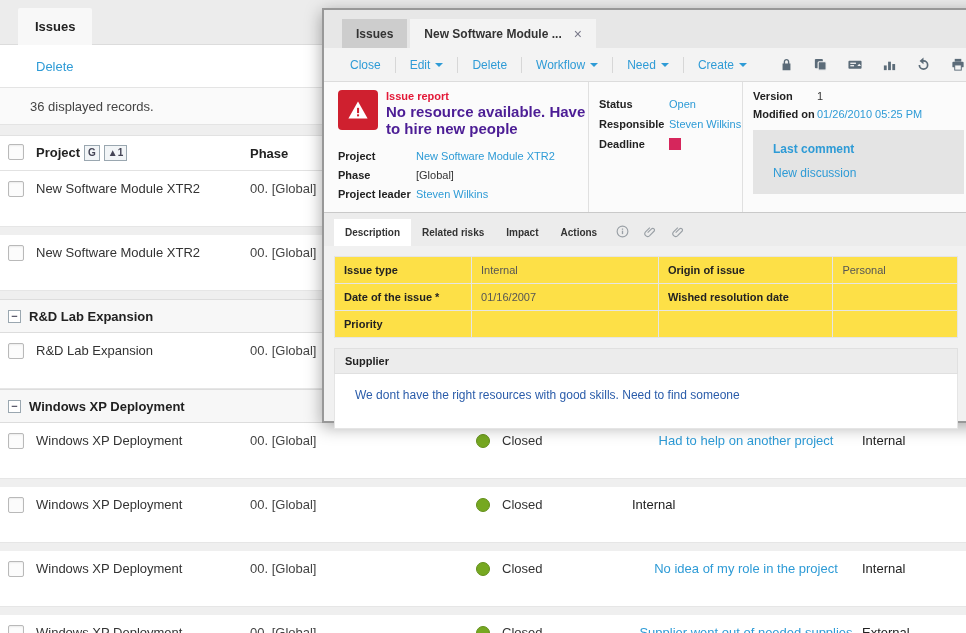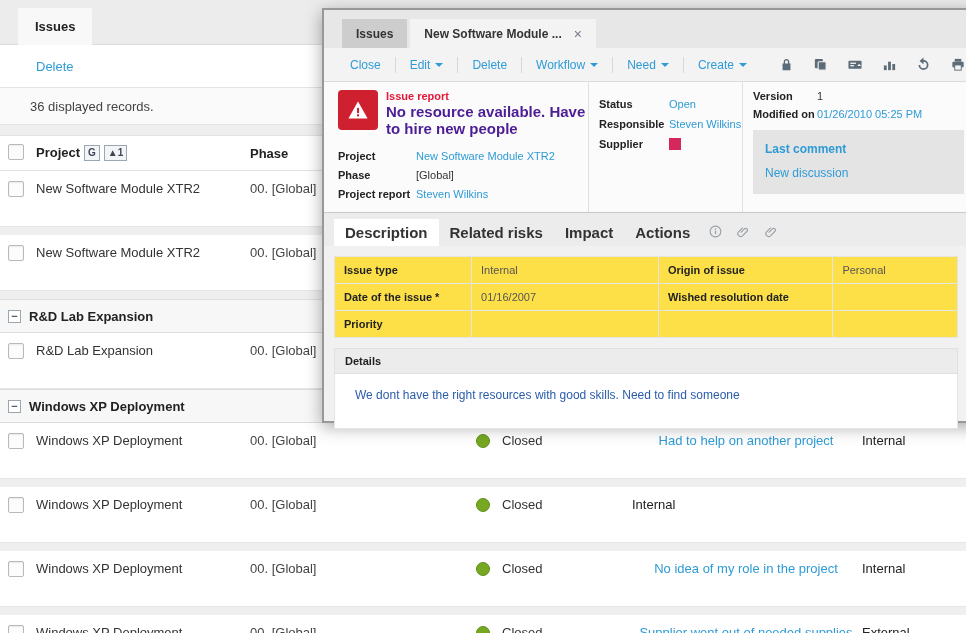--- a/index.html
+++ b/index.html
@@ -73,27 +73,27 @@
     display:flex; align-items:center; justify-content:center; }
   .kicker { color:#e31837; font-weight:bold; font-size:11px; }
   .m-title { font-weight:bold; font-size:15px; color:#4c1d95; line-height:1.15; width:200px; margin-top:1px; }
   .frow { display:flex; font-size:11px; margin-top:7px; align-items:center; }
   .frow .flabel { width:78px; font-weight:bold; color:#222; flex:0 0 78px; }
   .m-col-b .frow { margin-top:8px; margin-bottom:7px; }
   .m-col-b .flabel { width:70px; flex:0 0 70px; }
   .m-col-c .flabel { width:64px; flex:0 0 64px; }
   .m-col-c .frow { margin-top:0; margin-bottom:6px; }
   .deadline-sq { width:12px; height:12px; background:#d6265c; display:inline-block; }
-  .links-box { background:#e4e4e4; margin:10px 16px 0 0; padding:12px 12px 14px; font-size:12px; }
+  .links-box { background:#e4e4e4; margin:10px 16px 0 0; padding:12px 20px 14px; font-size:12px; }
   .links-box a { display:block; }
   .links-box .bold-link { font-weight:bold; margin-bottom:10px; }
 
   .m-tabs2 { height:34px; border-top:1px solid #c9c9c9; background:#ececec;
     display:flex; align-items:flex-end; padding-left:10px; }
-  .d-tab { height:27px; padding:0 11px; font-size:15px; font-weight:bold; color:#333;
+  .d-tab { height:27px; padding:0 11px; font-size:10px; font-weight:bold; color:#333;
     display:flex; align-items:center; }
   .d-tab.active { background:#fff; }
   .d-icons { display:flex; gap:15px; margin-left:8px; align-items:center; color:#9aa0a6; padding-bottom:8px; }
   .d-icons svg { display:block; }
 
   .m-content { background:#f1f1f1; padding:10px 22px 0 10px; height:175px; }
   table.dtable { width:100%; border-collapse:collapse; background:#fde047; font-size:11px; }
   table.dtable td { border:1px solid #e5e5e5; padding:6px 9px; height:27px; color:#555; }
   table.dtable td.lab { font-weight:bold; color:#222; }
   .details { margin-top:10px; }
@@ -304,37 +304,37 @@
       <div style="margin-top:12px">
         <div class="frow">
           <span class="flabel">Project</span>
           <a class="blue">New Software Module XTR2</a>
         </div>
         <div class="frow">
           <span class="flabel">Phase</span>
           <span>[Global]</span>
         </div>
         <div class="frow">
-          <span class="flabel">Project report</span>
+          <span class="flabel">Project leader</span>
           <a class="blue">Steven Wilkins</a>
         </div>
       </div>
     </div>
 
     <div class="m-col-b">
       <div class="frow" style="font-size:11px">
         <span class="flabel">Status</span>
         <a class="blue">Open</a>
       </div>
       <div class="frow" style="font-size:11px">
         <span class="flabel">Responsible</span>
         <a class="blue">Steven Wilkins</a>
       </div>
       <div class="frow" style="font-size:11px">
-        <span class="flabel">Supplier</span>
+        <span class="flabel">Deadline</span>
         <span class="deadline-sq"></span>
       </div>
     </div>
 
     <div class="m-col-c">
       <div class="frow" style="font-size:11px">
         <span class="flabel">Version</span>
         <span>1</span>
       </div>
       <div class="frow" style="font-size:11px">
@@ -386,18 +386,18 @@
       <tr>
         <td class="lab">Priority</td>
         <td></td>
         <td></td>
         <td></td>
       </tr>
     </tbody>
       </table>
 
     <div class="details">
-      <div class="details-h">Details</div>
+      <div class="details-h">Supplier</div>
       <div class="details-b">We dont have the right resources with good skills. Need to find someone</div>
     </div>
   </div>
 
 </div>
 
 </body></html>

